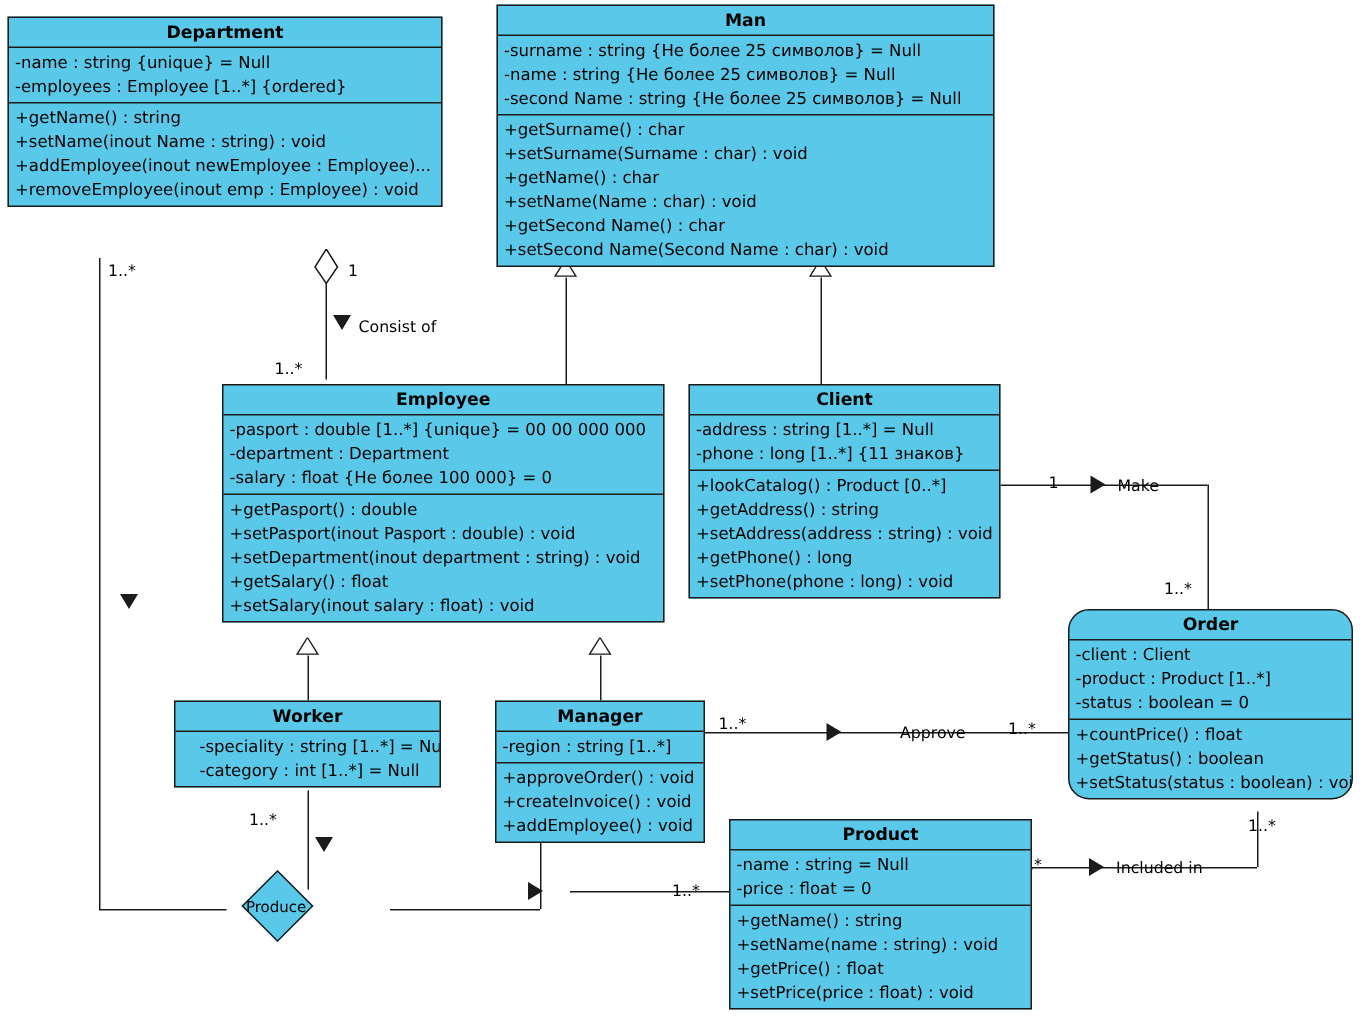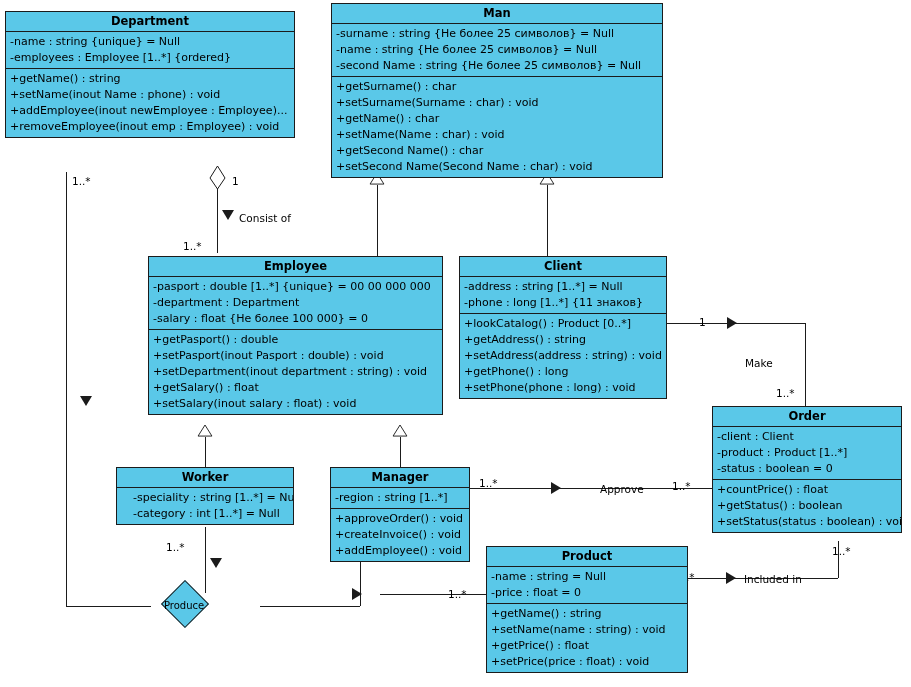--- a/index.html
+++ b/index.html
@@ -150,21 +150,21 @@
   </svg>
 
   <svg class="hollow-tri-up" style="left:197px; top:425px;" width="17" height="13" viewBox="0 0 17 13">
     <polygon points="8.5,0 16,12 1,12" fill="#ffffff" stroke="#1b1b1b" stroke-width="1"></polygon>
   </svg>
   <svg class="hollow-tri-up" style="left:392px; top:425px;" width="17" height="13" viewBox="0 0 17 13">
     <polygon points="8.5,0 16,12 1,12" fill="#ffffff" stroke="#1b1b1b" stroke-width="1"></polygon>
   </svg>
 
   <div class="tri-filled tri-right" style="left:727px; top:317px;"></div>
-  <div class="label" style="left:745px; top:318px;margin-top:39px;">Make</div>
+  <div class="label" style="left:745px; top:318px;">Make</div>
 
   <div class="tri-filled tri-right" style="left:551px; top:482px;"></div>
   <div class="label" style="left:600px; top:483px;">Approve</div>
 
   <div class="tri-filled tri-right" style="left:726px; top:572px;"></div>
   <div class="label" style="left:744px; top:573px;text-align:center;">Included in</div>
 
   <div class="tri-filled tri-down" style="left:210px; top:558px;"></div>
 
   <div class="tri-filled tri-right" style="left:352px; top:588px;"></div>
@@ -185,21 +185,21 @@
   <div class="mult" style="left:448px; top:588px;">1..*</div>
 
   <div class="uml-class" style="left:5px; top:11px; width:290px;">
     <div class="uml-title">Department</div>
     <div class="uml-section attrs">
       <div class="uml-row">-name : string {unique} = Null</div>
       <div class="uml-row">-employees : Employee [1..*] {ordered}</div>
     </div>
     <div class="uml-section ops">
       <div class="uml-row">+getName() : string</div>
-      <div class="uml-row">+setName(inout Name : phone) : void</div>
+      <div class="uml-row">+setName(inout Name : string) : void</div>
       <div class="uml-row">+addEmployee(inout newEmployee : Employee)...</div>
       <div class="uml-row">+removeEmployee(inout emp : Employee) : void</div>
     </div>
   </div>
 
   <div class="uml-class" style="left:331px; top:3px; width:332px;">
     <div class="uml-title">Man</div>
     <div class="uml-section attrs">
       <div class="uml-row">-surname : string {Не более 25 символов} = Null</div>
       <div class="uml-row">-name : string {Не более 25 символов} = Null</div>
@@ -239,21 +239,21 @@
     </div>
     <div class="uml-section ops">
       <div class="uml-row">+lookCatalog() : Product [0..*]</div>
       <div class="uml-row">+getAddress() : string</div>
       <div class="uml-row">+setAddress(address : string) : void</div>
       <div class="uml-row">+getPhone() : long</div>
       <div class="uml-row">+setPhone(phone : long) : void</div>
     </div>
   </div>
 
-  <div class="uml-class" style="left:712px; top:406px; width:190px;">
+  <div class="uml-class" style="left:712px; top:406px; width:190px;border-radius:14px;">
     <div class="uml-title">Order</div>
     <div class="uml-section attrs">
       <div class="uml-row">-client : Client</div>
       <div class="uml-row">-product : Product [1..*]</div>
       <div class="uml-row">-status : boolean = 0</div>
     </div>
     <div class="uml-section ops">
       <div class="uml-row">+countPrice() : float</div>
       <div class="uml-row">+getStatus() : boolean</div>
       <div class="uml-row">+setStatus(status : boolean) : void</div>

